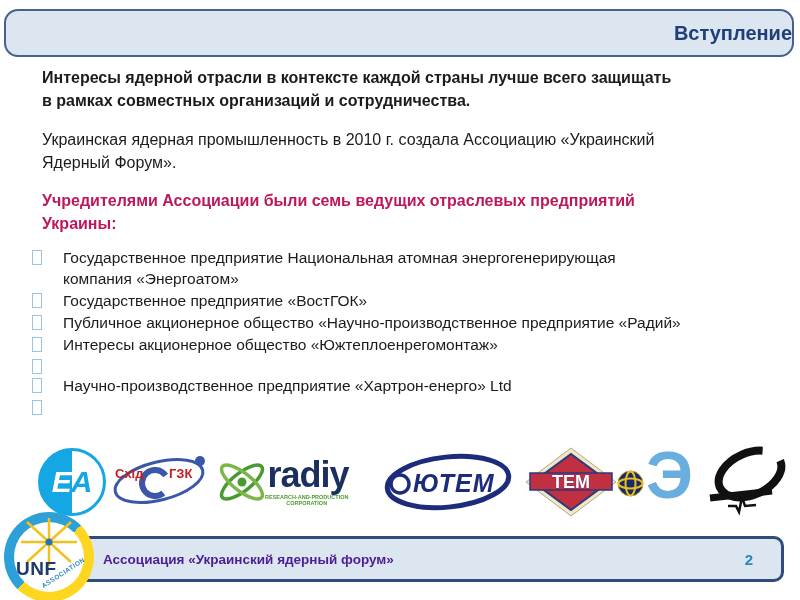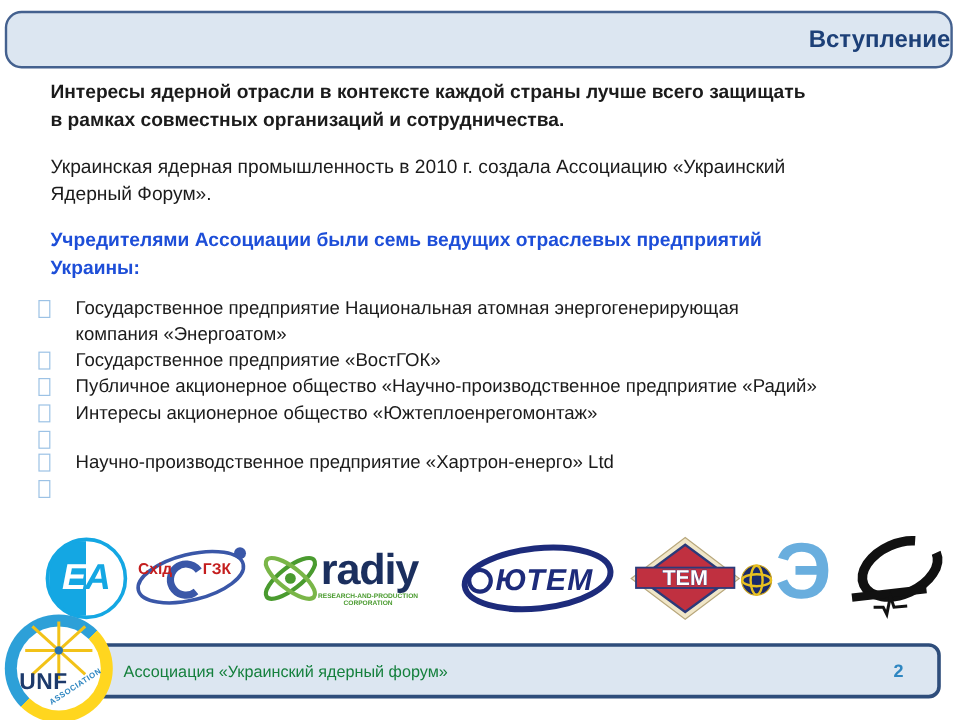--- a/index.html
+++ b/index.html
@@ -10,21 +10,21 @@
   .title-banner{position:absolute;left:4px;top:9px;width:786px;height:44px;
     background:#dce6f1;border:2.5px solid #44618f;border-radius:14px;
     display:flex;align-items:center;justify-content:flex-end;}
   .title-banner .title-text{font-size:20px;font-weight:bold;color:#1d4078;}
 
   
   .content{position:absolute;left:30px;top:60px;right:28px;color:#1b1b1b;}
   .content p{margin:12px;font-size:16px;line-height:23px;white-space:pre-line;}
   .p-bold{font-weight:bold;margin-top:6px !important;}
   .p-reg{margin-top:16px !important;}
-  .p-blue{margin-top:15px !important;font-weight:bold;color:#1d4ed8;}
+  .p-blue{margin-top:15px !important;font-weight:bold;color:#be185d;}
 
   ul.founders{list-style:none;margin:12px 0 0 0;padding:0 0 0 2px;}
   ul.founders li{display:flex;align-items:flex-start;margin:0 0 1px 0;}
   .tofu{flex:0 0 auto;width:8px;height:13px;border:1.5px solid #9cc2e5;
     margin:3px 21px 0 0;background:transparent;}
   .li-text{font-size:15.5px;line-height:21px;white-space:pre-line;}
 
   
   .logo{position:absolute;}
   
@@ -52,21 +52,21 @@
   .ep-globe{position:absolute;left:0px;top:27px;}
   
   .logo-hartron{left:698px;top:446px;width:98px;height:70px;}
 
   svg text{font-family:"Liberation Sans",sans-serif;}
 
   
   .footer-bar{position:absolute;left:56px;top:536px;width:728px;height:46px;
     background:#dce6f1;border:3px solid #2e4d7b;border-radius:10px;
     box-sizing:border-box;display:flex;align-items:center;}
-  .footer-title{margin-left:44px;font-size:13.5px;font-weight:normal;color:#15803d;}
+  .footer-title{margin-left:44px;font-size:13.5px;font-weight:bold;color:#4c1d95;}
   .page-number{margin-left:auto;margin-right:28px;font-size:15px;font-weight:bold;color:#2e86c1;}
 
   
   .unf{position:absolute;left:4px;top:512px;width:90px;height:90px;border-radius:50%;
     background:conic-gradient(from 45deg,#ffd61f 0 180deg,#2da0d8 180deg 360deg);}
   .unf-inner{position:absolute;left:10px;top:10px;right:10px;bottom:10px;
     background:#ffffff;border-radius:50%;}
   .unf-star{position:absolute;left:13px;top:4px;}
   .unf-label{position:absolute;left:12px;bottom:22px;font-size:19px;font-weight:bold;color:#1d3a6b;letter-spacing:0.5px;}
   .unf-sublabel{position:absolute;right:6px;bottom:26px;font-size:6.5px;font-weight:bold;

